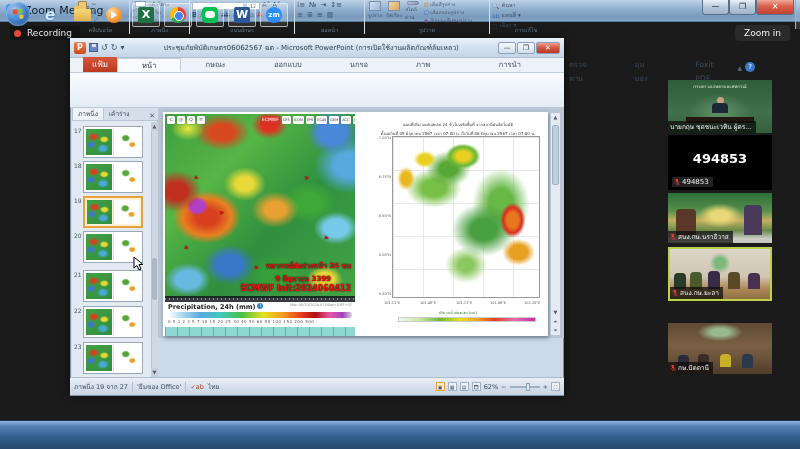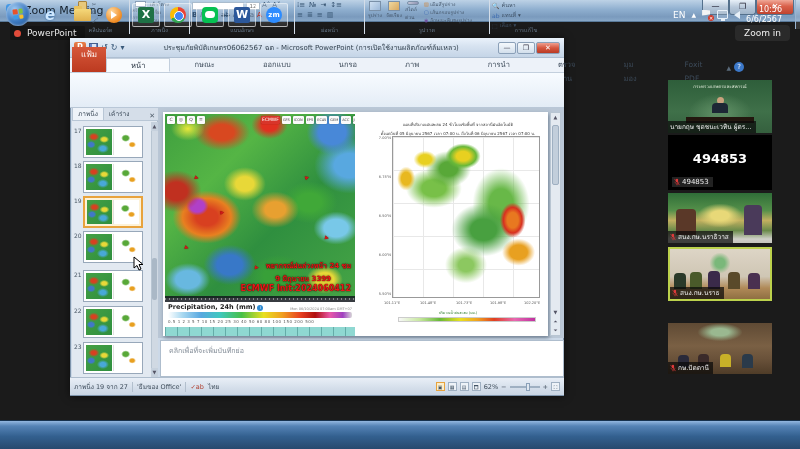--- a/index.html
+++ b/index.html
@@ -39,22 +39,22 @@
   .qat-ic{font-size:8px;color:#3a5a7a;line-height:12px;}
   .save-ic{width:9px;height:9px;background:#6a86c8;border:1px solid #44608f;position:relative;}
   .save-ic:before{content:"";position:absolute;left:2px;top:0;width:4px;height:3px;background:#dce6f5;}
   .ppt-title{flex:1;text-align:center;font-size:7px;color:#33424f;white-space:nowrap;overflow:hidden;padding:0 4px;}
   .ppt-caps{display:flex;gap:1px;}
   .pcap{width:18px;height:12px;border:1px solid #8ba0b8;border-radius:2px;background:linear-gradient(180deg,#f4f8fc,#d3dfec);
     font-size:7px;line-height:10px;text-align:center;color:#334;}
   .pcap.close{background:linear-gradient(180deg,#ef9f8f,#d5563e 50%,#b93a24);color:#fff;width:24px;}
 
   .tabrow{left:70px;top:58px;width:494px;height:15px;background:#edf2f9;border-bottom:1px solid #c3cfdd;display:flex;align-items:flex-end;}
-  .ftab{height:25px;background:linear-gradient(180deg,#d6573a,#bc3a20);color:#fff;font-size:8px;line-height:15px;
-    padding:0 9px;margin-left:2px;}
+  .ftab{height:15px;background:linear-gradient(180deg,#d6573a,#bc3a20);color:#fff;font-size:8px;line-height:15px;
+    padding:0 9px;margin-left:13px;}
   .rtab{height:14px;font-size:7.5px;line-height:14px;padding:0 24px;color:#3c4a59;}
   .rtab.active{background:#f8fbfe;border:1px solid #c3cfdd;border-bottom:1px solid #f8fbfe;color:#1f2c3a;}
   .tab-right{margin-left:auto;display:flex;align-items:center;gap:3px;padding-right:4px;}
   .help-ic{width:10px;height:10px;border-radius:50%;background:#3c78c8;color:#fff;font-size:7px;line-height:10px;text-align:center;}
   .caret-ic{font-size:6px;color:#5a6a7a;}
 
   .ribbon{left:70px;top:73px;width:494px;height:35px;
     background:linear-gradient(180deg,#f7fbff,#edf3fa 55%,#e3ecf6);border-bottom:1px solid #b9c7d7;}
   .rgroup{position:absolute;top:0;height:34px;border-right:1px solid #d4dde8;padding:1px 2px;}
   .rg-label{position:absolute;bottom:0px;left:0;right:0;text-align:center;font-size:5.5px;color:#67788a;}
@@ -122,21 +122,21 @@
   .wx-toolbar{position:absolute;left:2px;top:2px;display:flex;gap:2px;align-items:center;}
   .wbtn{min-width:8px;height:8px;background:#fafafa;border-radius:1px;font-size:4.5px;line-height:8px;text-align:center;color:#444;padding:0 1px;box-shadow:0 0 1px rgba(0,0,0,.5);}
   .wbtn.red{background:#d8352a;color:#fff;min-width:15px;}
   .wbtn.model{font-size:3.5px;min-width:5px;}
   .wx-arrow{position:absolute;font-size:5px;color:#d01818;text-shadow:0 0 1px #600;}
   .wx-overlay{position:absolute;right:4px;text-align:center;color:#e81818;font-weight:bold;
     text-shadow:0 0 2px rgba(60,0,0,.8),0 0 1px #300;}
   .attrib{left:165px;top:296px;width:190px;height:6px;background:rgba(20,25,30,.85);
     background-image:repeating-linear-gradient(90deg,rgba(220,220,220,.5) 0 1px,transparent 1px 4px);background-size:100% 2px;background-position:0 2px;background-repeat:no-repeat;}
   .legend{left:165px;top:302px;width:190px;height:25px;background:#fff;padding:1px 3px;}
-  .leg-row{display:flex;align-items:flex-end;}
+  .leg-row{display:flex;align-items:flex-start;}
   .leg-title{font-size:6.5px;font-weight:bold;color:#222;}
   .leg-info{width:6px;height:6px;border-radius:50%;background:#2e8ad0;color:#fff;font-size:4px;line-height:6px;text-align:center;margin-left:2px;}
   .leg-time{margin-left:auto;font-size:3.5px;color:#888;text-align:right;line-height:4px;}
   .windy-scale{height:6px;margin-top:1px;border-radius:2px;background:linear-gradient(90deg,#ffffff 0%,#a8d8f0 8%,#58a8e0 18%,#40c8c0 28%,#48c048 40%,#e8e020 52%,#f0a020 62%,#e84020 72%,#b01010 80%,#e858a8 88%,#a040c0 95%,#d8d8d8 100%);}
   .leg-ticks{font-size:4px;color:#555;letter-spacing:.5px;white-space:nowrap;overflow:hidden;margin-top:1px;}
   .timeline{left:165px;top:327px;width:190px;height:9px;background:#8fd8d2;
     background-image:repeating-linear-gradient(90deg,rgba(20,90,90,.35) 0 1px,transparent 1px 12px);}
 
   
   .rchart{left:368px;top:118px;width:180px;height:214px;background:#fff;}
@@ -251,21 +251,21 @@
     <div class="wincaps">
       <div class="wcap">—</div>
       <div class="wcap">❐</div>
       <div class="wcap close">✕</div>
     </div>
   </div>
 
   <div class="abs meeting-area"></div>
   <div class="abs rec">
     <div class="rec-dot"></div>
-    <div class="rec-label">PowerPoint</div>
+    <div class="rec-label">Recording</div>
   </div>
   <div class="signin">Zoom in</div>
 
   <div class="abs ppt"></div>
 
   <div class="abs ppt-titlebar">
     <div class="qat">
       <div class="ppt-logo">P</div>
       <div class="save-ic"></div>
       <div class="qat-ic">↺</div>
@@ -519,23 +519,20 @@
   <div class="abs vscroll">
     <div class="vs-btn">▲</div>
     <div class="vs-thumb"></div>
     <div class="vs-bottom">
       <div class="vs-btn">▼</div>
       <div class="vs-btn">⏶</div>
       <div class="vs-btn">⏷</div>
     </div>
   </div>
 
-  <div class="abs notes">
-    <div class="notes-text">คลิกเพื่อที่จะเพิ่มบันทึกย่อ</div>
-  </div>
 
   <div class="abs statusbar">
     <span>ภาพนิ่ง 19 จาก 27</span>
     <div class="sb-sep"></div>
     <span>'ธีมของ Office'</span>
     <div class="sb-sep"></div>
     <span style="color:#b04030;">✓ab</span>
     <span>ไทย</span>
     <div class="sb-right">
       <div class="vbtn active">▣</div>
@@ -604,21 +601,21 @@
     <div class="sil" style="left:40px;bottom:12px;width:12px;height:18px;background:#3a2a4a;"></div>
     <div class="sil" style="left:60px;bottom:12px;width:12px;height:17px;background:#5a4a2a;"></div>
     <div class="sil" style="left:80px;bottom:12px;width:12px;height:16px;background:#4a3050;"></div>
     <div class="nameplate" style="left:2px;bottom:2px;">
       <svg class="micoff" viewBox="0 0 10 12">
         <rect x="3.2" y="0.5" width="3.6" height="6" rx="1.8" fill="#e03a3a"></rect>
         <path d="M1.8 5.5c0 2.1 1.5 3.6 3.2 3.6s3.2-1.5 3.2-3.6" stroke="#e03a3a" stroke-width="1" fill="none"></path>
         <line x1="5" y1="9.3" x2="5" y2="11.5" stroke="#e03a3a" stroke-width="1"></line>
         <line x1="0.8" y1="0.8" x2="9.2" y2="11.2" stroke="#e03a3a" stroke-width="1.2"></line>
       </svg>
-      <span>สนง.กษ.นราธ</span>
+      <span>สนง.กษ.ยะลา</span>
     </div>
   </div>
 
   <div class="tile" style="top:323px;height:51px;">
     <div class="tile5-bg"></div>
     <div class="sil" style="left:10px;bottom:6px;width:11px;height:13px;background:#2a2a3a;"></div>
     <div class="sil" style="left:30px;bottom:6px;width:11px;height:14px;background:#3a2a2a;"></div>
     <div class="sil" style="left:52px;bottom:7px;width:11px;height:13px;background:#c8b028;"></div>
     <div class="sil" style="left:74px;bottom:6px;width:11px;height:14px;background:#2a3a4a;"></div>
     <div class="nameplate">
@@ -662,27 +659,15 @@
     <div class="tbi open">
         <div class="line-ic"></div>
       </div>
     <div class="tbi open">
         <div class="wd">W</div>
       </div>
     <div class="tbi open">
         <div class="zm-ic">zm</div>
       </div>
   </div>
-  <div class="tray">
-    <span class="tray-en">EN</span>
-    <span class="tray-up">▲</span>
-    <div class="tray-flag"></div>
-    <div class="tray-net"></div>
-    <div class="tray-vol"></div>
-    <div class="tray-clock">
-      <div>10:56</div>
-      <div>6/6/2567</div>
-    </div>
-    <div style="width:8px;"></div>
-  </div>
   <div class="showdesk"></div>
 
 </div>
 
 </body></html>

